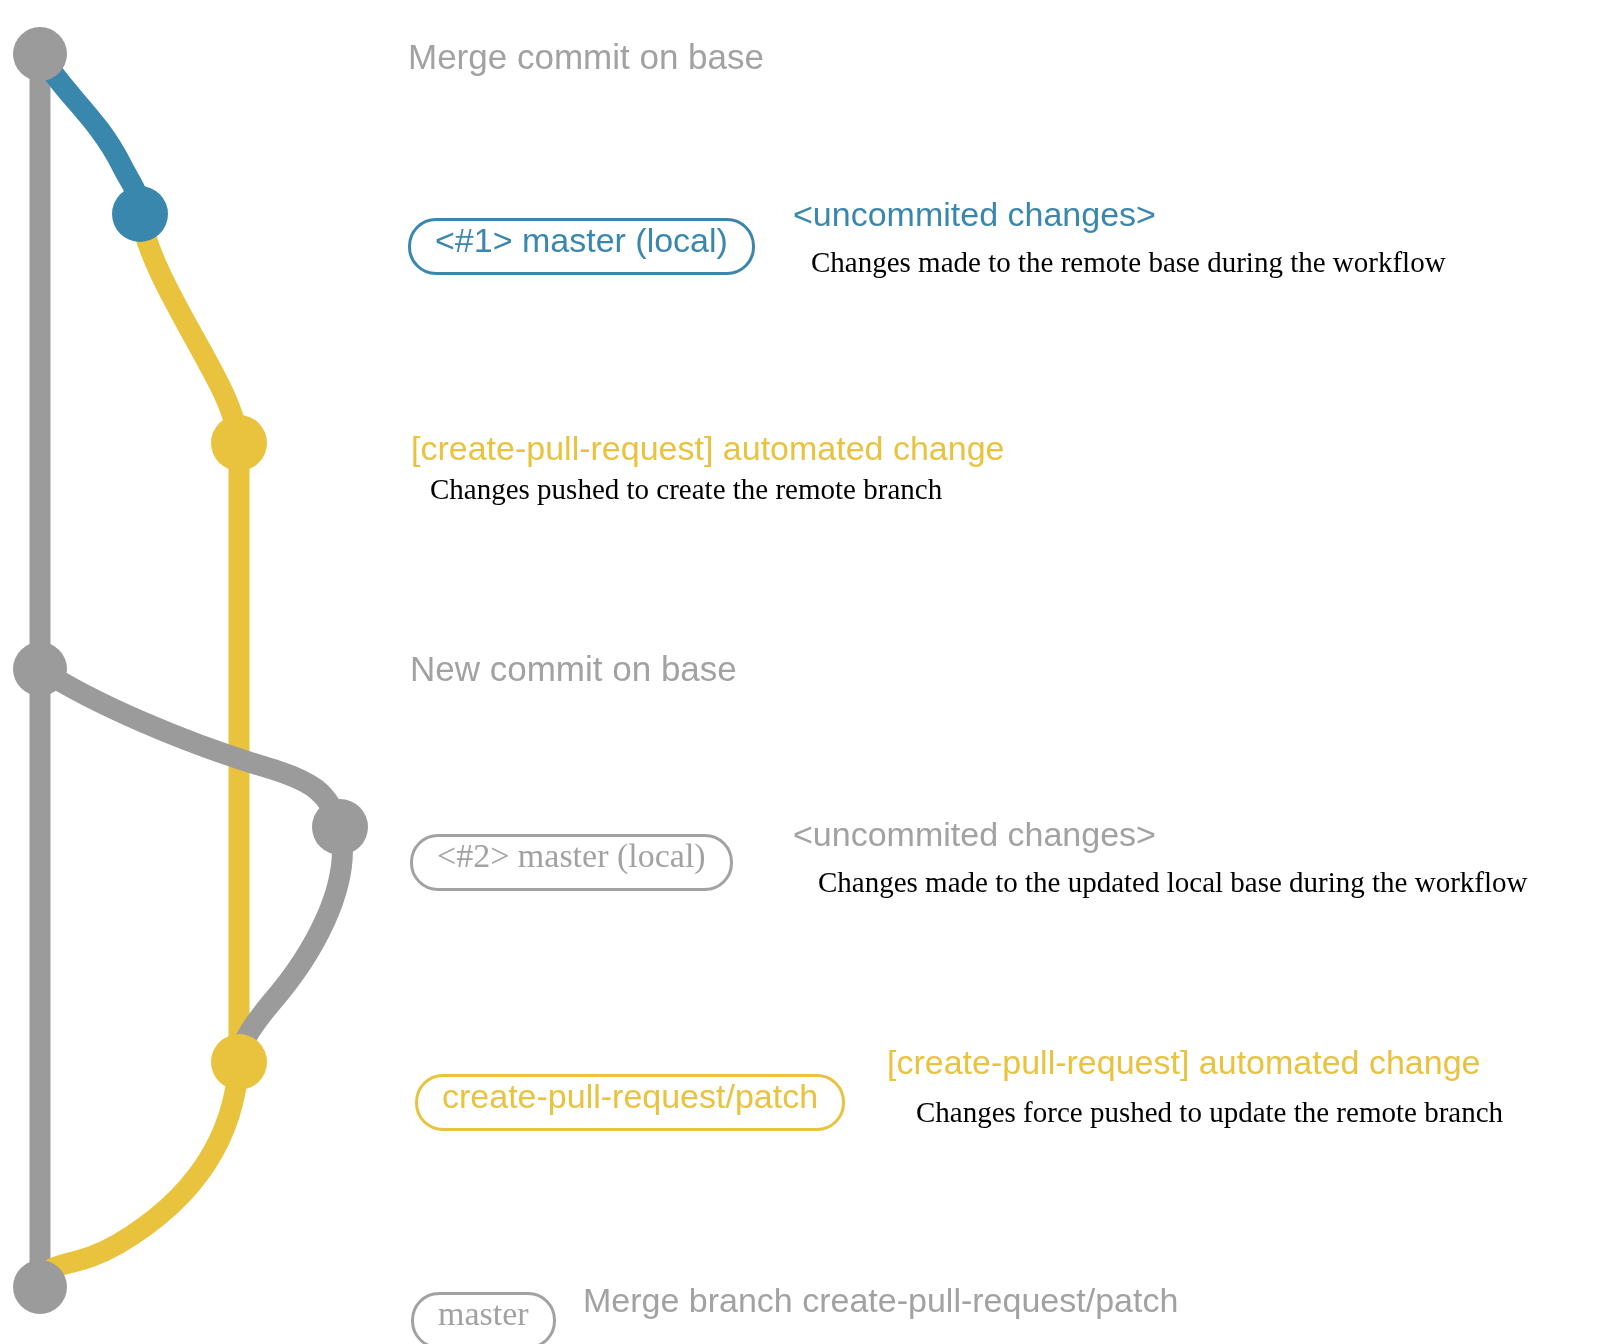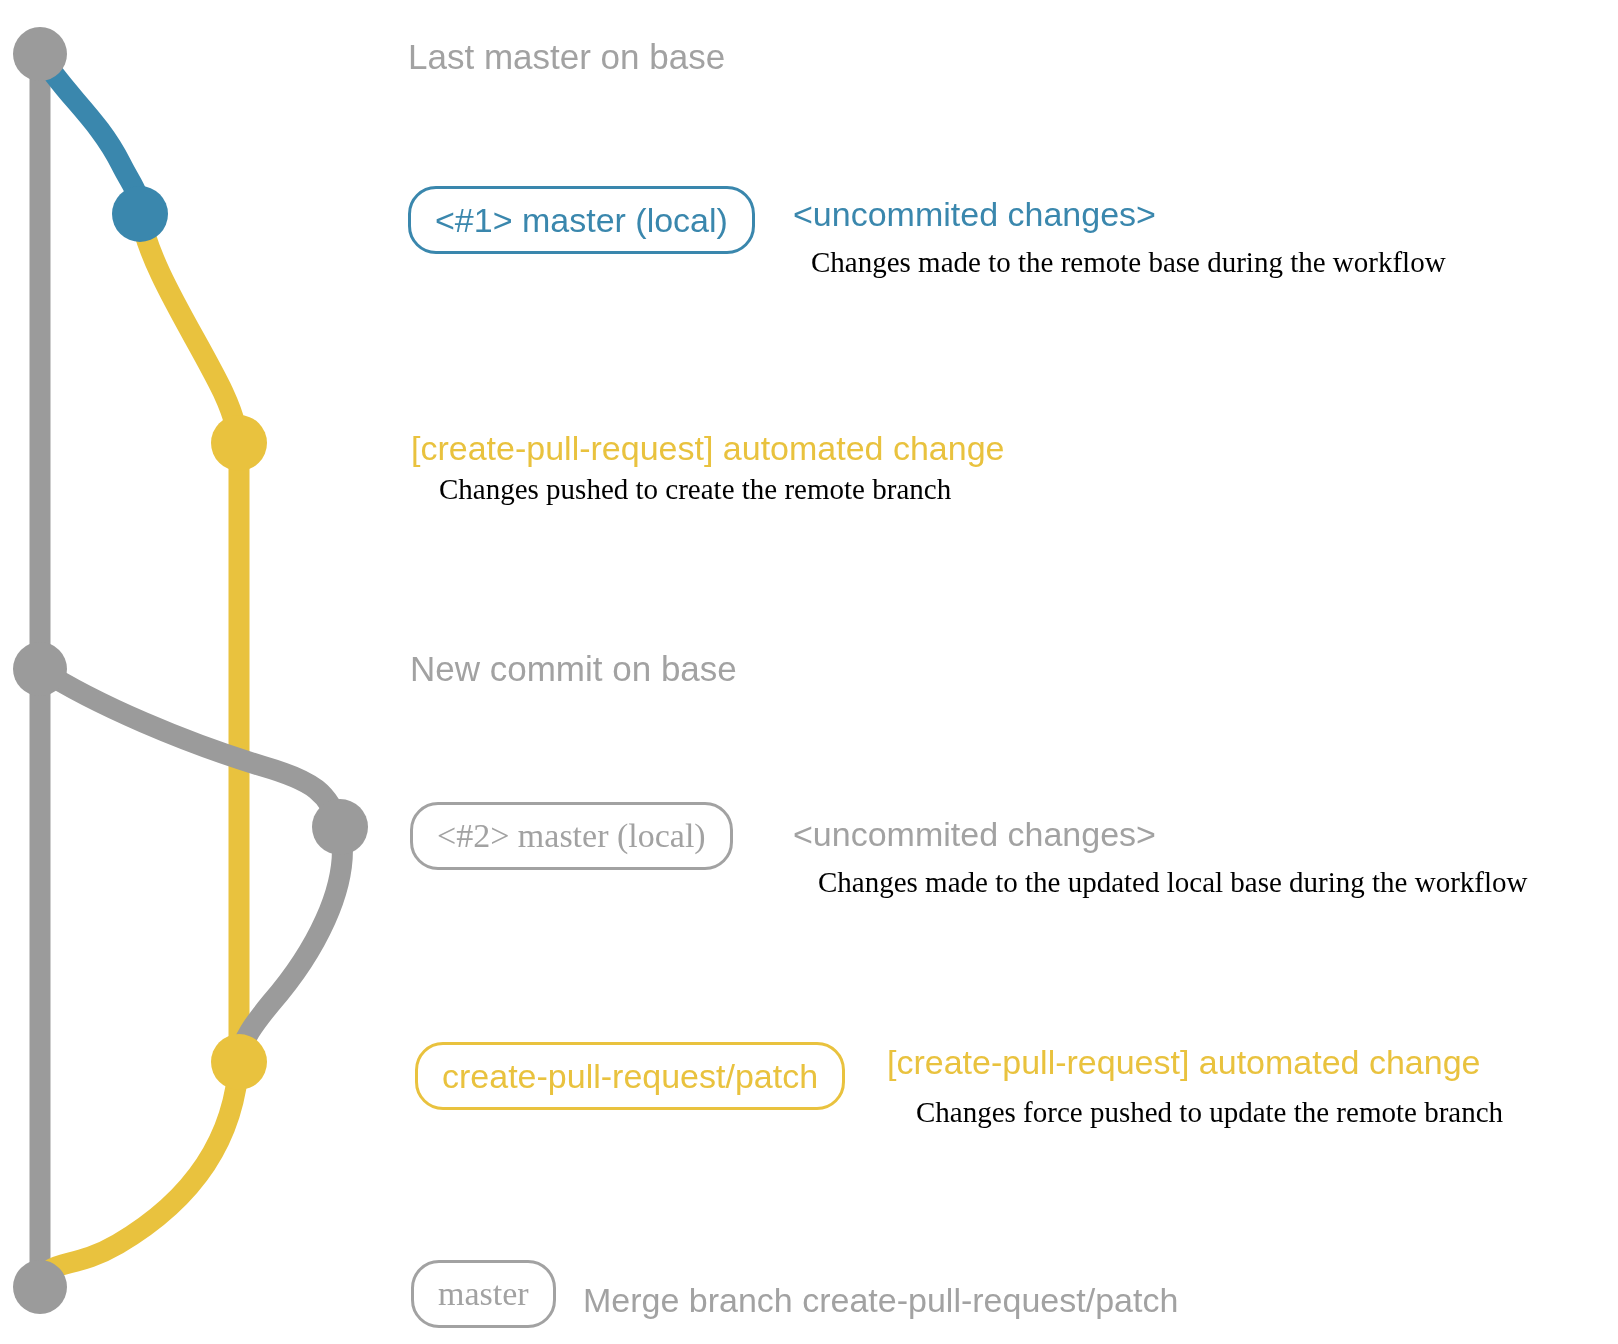--- a/index.html
+++ b/index.html
@@ -25,29 +25,29 @@
     line-height: 42px;
     color: var(--text-gray);
     white-space: nowrap;
   }
   #note-last-commit { left: 408px; top: 36px; }
   #note-new-commit  { left: 410px; top: 648px; }
 
   .pill {
     position: absolute;
     box-sizing: border-box;
-    height: 68px;
+    height: 57px;
     border: 3px solid;
     border-radius: 28px;
     display: inline-flex;
-    align-items: center;
     padding: 0 24px;
     font-size: 34px;
     white-space: nowrap;
     background: #ffffff;
+    margin-top: 32px;
   }
   .pill.blue   { color: var(--blue);   border-color: var(--blue); }
   .pill.gray   { color: var(--text-gray); border-color: var(--text-gray); font-family: Liberation Serif, serif; }
   .pill.yellow { color: var(--yellow); border-color: var(--yellow); }
 
   #pill-master-local-1 { left: 408px; top: 186px; }
   #pill-master-local-2 { left: 410px; top: 802px; }
   #pill-cpr-patch      { left: 415px; top: 1042px; }
   #pill-master         { left: 411px; top: 1260px; }
 
@@ -69,21 +69,21 @@
 
   .serif-desc {
     position: absolute;
     font-family: "Liberation Serif", serif;
     font-size: 29px;
     line-height: 34px;
     color: #000000;
     white-space: nowrap;
   }
   #desc-1 { left: 811px; top: 245px; }
-  #desc-2 { left: 430px; top: 472px; margin-left: 9px; }
+  #desc-2 { left: 430px; top: 472px; }
   #desc-3 { left: 818px; top: 865px; }
   #desc-4 { left: 916px; top: 1095px; }
 </style>
 </head>
 <body>
 
 <svg id="graph-svg" width="420" height="1344" viewBox="0 0 420 1344">
     <path d="M 40 54 L 40 1287" fill="none" stroke="#9b9b9b" stroke-width="21" stroke-linecap="round"></path>
     <path d="M 40 54 C 64 94, 98 118, 121 164 C 132 186, 140 192, 140 214" fill="none" stroke="#3a87ad" stroke-width="21" stroke-linecap="round"></path>
     <path d="M 140 214 C 149 268, 196 336, 223 392 C 236 420, 239 437, 239 456 L 239 1060 C 235 1136, 196 1198, 118 1244 C 70 1272, 48 1256, 41 1286" fill="none" stroke="#e9c23e" stroke-width="21" stroke-linecap="round"></path>
@@ -91,21 +91,21 @@
     <path d="M 340 827 C 353 886, 311 957, 271 1003 C 253 1025, 243 1039, 240 1056" fill="none" stroke="#9b9b9b" stroke-width="21" stroke-linecap="round"></path>
     <circle cx="40" cy="54" r="27" fill="#9b9b9b"></circle>
     <circle cx="40" cy="669" r="27" fill="#9b9b9b"></circle>
     <circle cx="40" cy="1287" r="27" fill="#9b9b9b"></circle>
     <circle cx="340" cy="827" r="28" fill="#9b9b9b"></circle>
     <circle cx="140" cy="214" r="28" fill="#3a87ad"></circle>
     <circle cx="239" cy="443" r="28" fill="#e9c23e"></circle>
     <circle cx="239" cy="1062" r="28" fill="#e9c23e"></circle>
   </svg>
 
-<div class="note" id="note-last-commit">Last master on base</div>
+<div class="note" id="note-last-commit">Merge commit on base</div>
 
 <div class="pill blue" id="pill-master-local-1">
   <span>&lt;#1&gt; master (local)</span>
 </div>
 <div class="annotation blue" id="ann-uncommitted-1">&lt;uncommited changes&gt;</div>
 <div class="serif-desc" id="desc-1">Changes made to the remote base during the workflow</div>
 
 <div class="annotation yellow" id="head-automated-1">[create-pull-request] automated change</div>
 <div class="serif-desc" id="desc-2">Changes pushed to create the remote branch</div>
 

